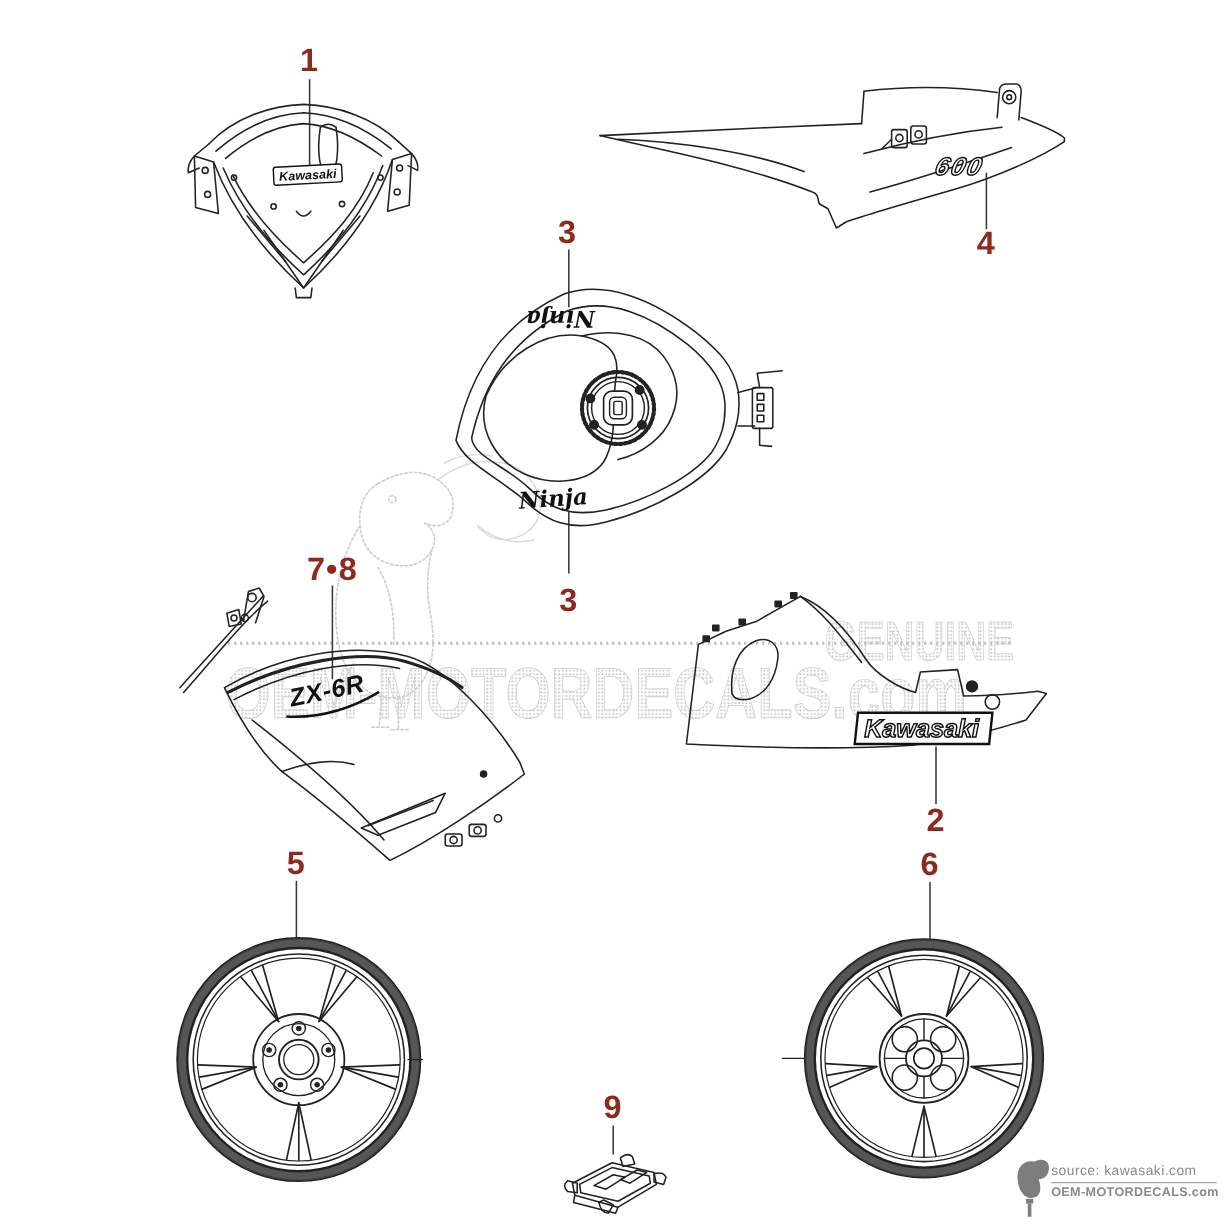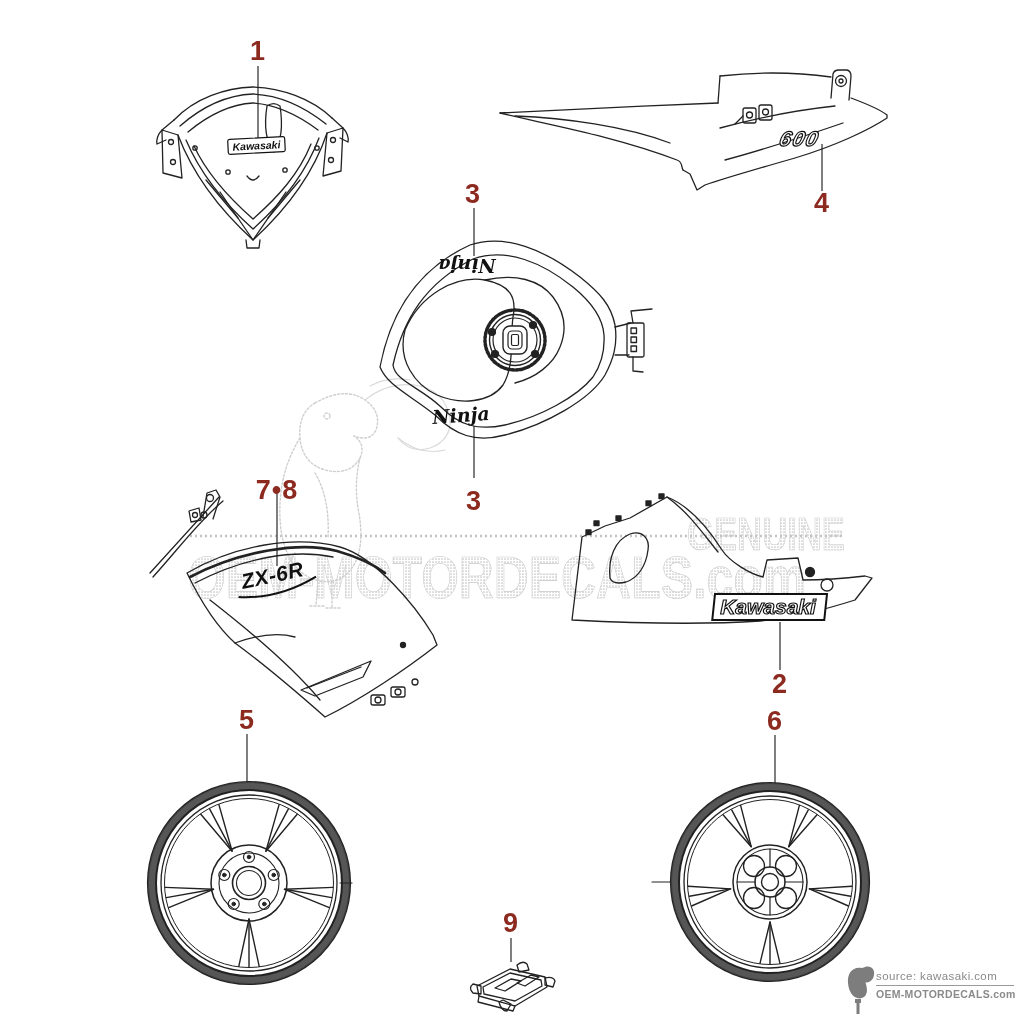--- a/index.html
+++ b/index.html
@@ -295,21 +295,21 @@
     </g>
   </svg>
 
   <div class="callout" style="left:258px;top:51px;">1</div>
   <div class="callout" style="left:780px;top:684px;">2</div>
   <div class="callout" style="left:473px;top:194px;">3</div>
   <div class="callout" style="left:474px;top:501px;">3</div>
   <div class="callout" style="left:822px;top:203px;">4</div>
   <div class="callout" style="left:247px;top:720px;">5</div>
   <div class="callout" style="left:775px;top:721px;">6</div>
-  <div class="callout" style="left:277px;top:490px;">7•8</div>
+  <div class="callout" style="left:277px;top:475px;">7•8</div>
   <div class="callout" style="left:511px;top:923px;">9</div>
 
   <div class="attr-block">
     <svg width="34" height="52" viewBox="0 0 34 52">
       <g fill="#7d7d7d">
         <path d="M20,4 C28,0 33,4 32,11 C31,17 26,20 20,18 L19,12 Z"></path>
         <path d="M20,4 C11,2 5,9 6,19 C7,30 13,36 20,34 C26,32 26,25 23,17 Z"></path>
         <rect x="13" y="35" width="6" height="4"></rect>
         <rect x="14.5" y="39" width="3" height="11"></rect>
       </g>

